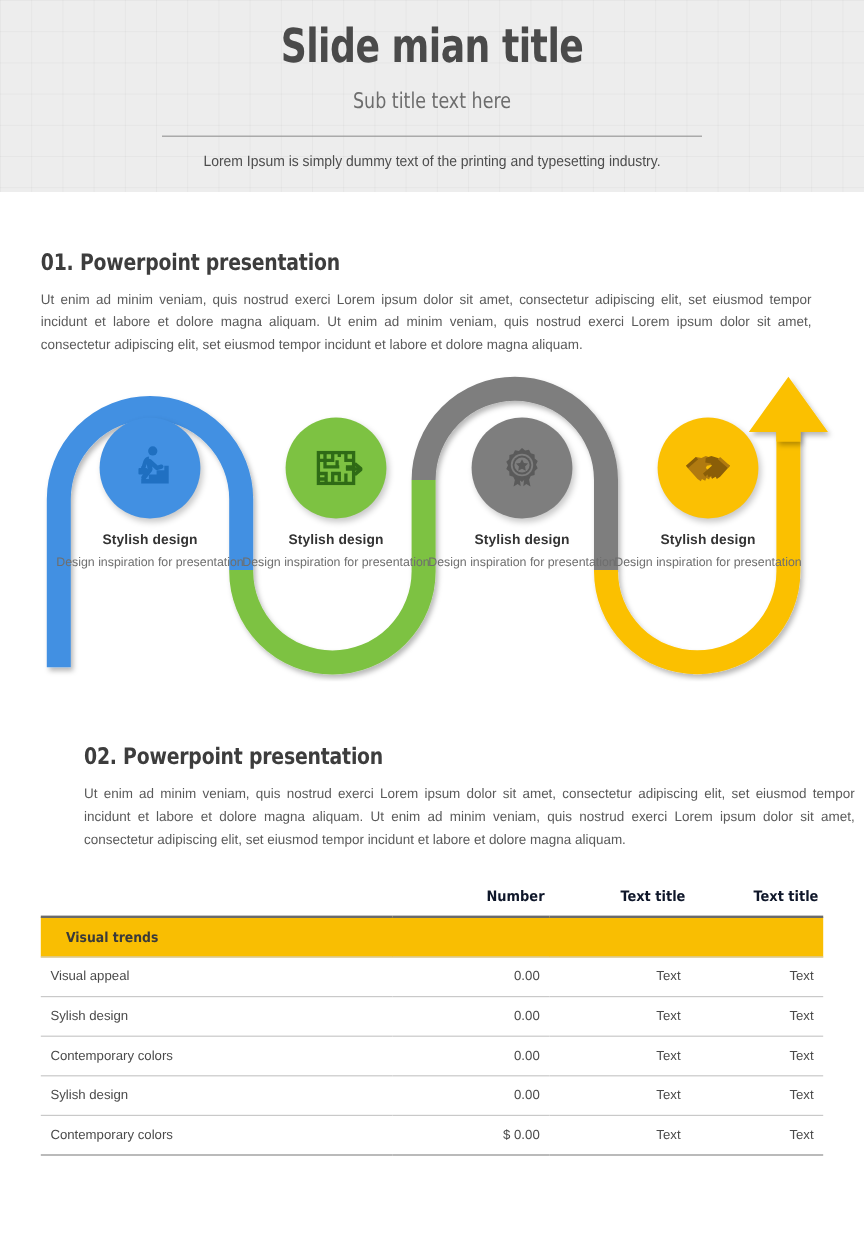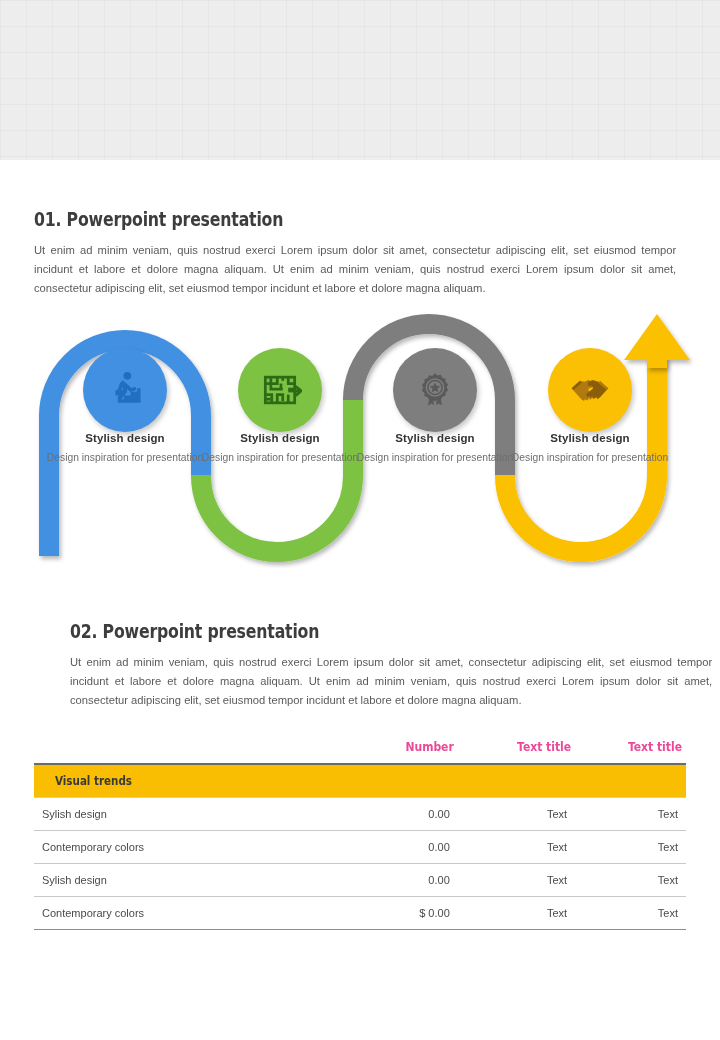--- a/index.html
+++ b/index.html
@@ -70,36 +70,36 @@
 
   .steps { position: absolute; left: 0; top: 0; width: 680px; height: 260px; }
   .step { position: absolute; width: 160px; text-align: center; }
   .step-circle {
     width: 84px; height: 84px; border-radius: 50%;
     margin: 0 auto;
     display: flex; align-items: center; justify-content: center;
     box-shadow: 2px 3px 5px rgba(0,0,0,0.22);
   }
   .step-title {
-    margin-top: 0;
+    margin-top: 12px;
     font-size: 11.5px; font-weight: bold; color: #333;
     letter-spacing: 0.1px;
   }
   .step-desc {
     margin-top: 6px;
     font-size: 10.3px; line-height: 15px; color: #6e6e6e;
   }
   .step-circle svg { display:block; }
 
   
   .table-wrap { position: absolute; left: 34px; top: 738px; width: 652px; }
   table { width: 100%; border-collapse: collapse; }
   thead th {
     font-family: "DejaVu Sans Condensed", "Liberation Sans Narrow", "Liberation Sans", sans-serif;
-    font-size: 12px; font-weight: bold; color: #ec4899;
+    font-size: 12px; font-weight: bold; color: #0f172a;
     padding: 2px 4px 9px 4px; text-align: right;
     border-bottom: 2px solid #6a6a6a;
   }
   thead th.col-first { text-align: left; }
   .band-row td {
     background: #f9be02;
     font-family: "DejaVu Sans Condensed", "Liberation Sans Narrow", "Liberation Sans", sans-serif;
     font-size: 11.5px; font-weight: bold; color: #3a3a3a;
     padding: 9px 21px; text-align: left;
     border-bottom: 1px solid #cfcfcf;
@@ -118,20 +118,26 @@
     letter-spacing: 1px;
   }
 </style>
 </head>
 <body>
 
 <div class="slide">
 
   <div class="header">
     <div class="header-grid"></div>
+    <div class="header-inner">
+      <div class="slide-title">Slide mian title</div>
+      <div class="slide-subtitle">Sub title text here</div>
+      <div class="header-rule"></div>
+      <div class="header-desc">Lorem Ipsum is simply dummy text of the printing and typesetting industry.</div>
+    </div>
   </div>
 
   <div class="section" style="top:208px;">
     <div class="sec-heading">01. Powerpoint presentation</div>
     <div class="sec-body">Ut enim ad minim veniam, quis nostrud exerci  Lorem ipsum dolor sit amet, consectetur adipiscing elit, set eiusmod tempor incidunt et labore et dolore magna aliquam. Ut enim ad minim veniam, quis nostrud exerci   Lorem ipsum dolor sit amet, consectetur adipiscing elit, set eiusmod tempor incidunt et labore et dolore magna aliquam.</div>
   </div>
 
   <div class="diagram">
     <svg width="680" height="260" viewBox="0 0 680 260">
       <defs>
@@ -246,20 +252,26 @@
           <th style="width:17%;">Text title</th>
         </tr>
       </thead>
       <tbody>
         <tr class="band-row">
           <td colspan="4">Visual trends</td>
         </tr>
       </tbody>
       <tbody class="data">
         <tr>
+          <td class="col-first">Visual appeal</td>
+          <td>0.00</td>
+          <td>Text</td>
+          <td>Text</td>
+        </tr>
+        <tr>
           <td class="col-first">Sylish design</td>
           <td>0.00</td>
           <td>Text</td>
           <td>Text</td>
         </tr>
         <tr>
           <td class="col-first">Contemporary colors</td>
           <td>0.00</td>
           <td>Text</td>
           <td>Text</td>

